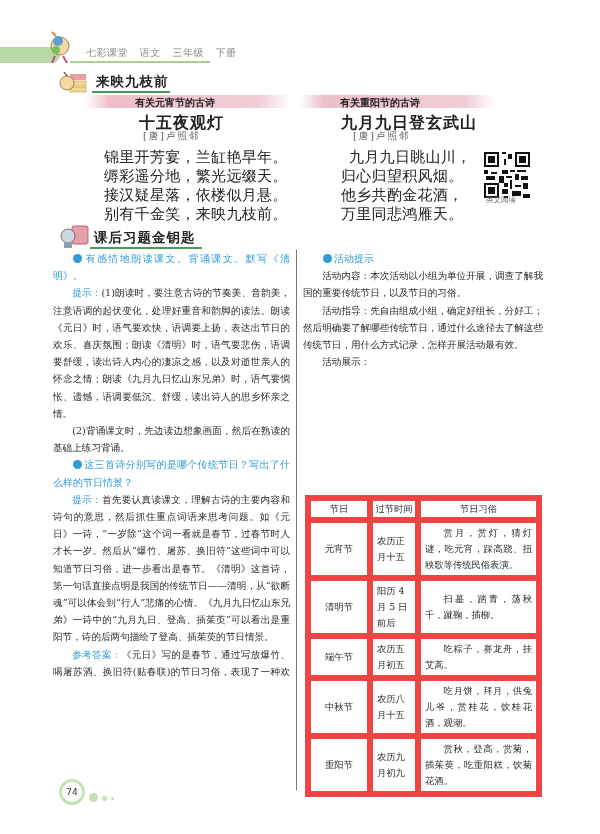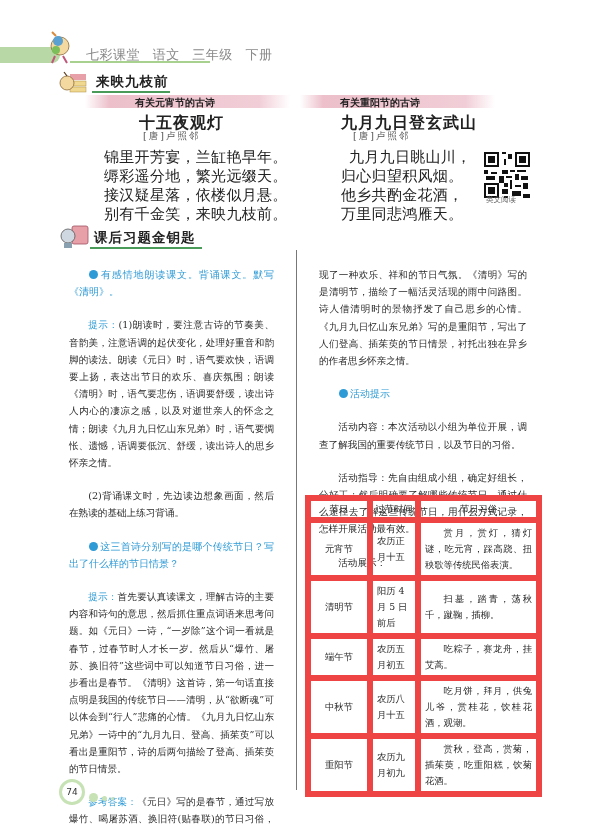--- a/index.html
+++ b/index.html
@@ -2,42 +2,42 @@
 <html><head>
   <meta charset="utf-8">
   <style>
     * { margin: 0; padding: 0; box-sizing: border-box; }
     html, body { width: 600px; height: 834px; background: #ffffff; overflow: hidden; }
     body { position: relative; font-family: "DejaVu Serif", "Liberation Serif", serif; color: #2a2a2a; }
 
     
     .hdr-pill { position: absolute; left: 0; top: 47px; width: 60px; height: 16px; background: #b8d9a6; border-radius: 0 10px 10px 0; }
     .hdr-line { position: absolute; left: 70px; top: 61px; width: 140px; height: 2px; background: #a8d08f; }
-    .hdr-text { position: absolute; left: 86px; top: 46px; font-family: "DejaVu Sans", sans-serif; font-size: 13px; color: #888; letter-spacing: 0.5px; white-space: nowrap; }
+    .hdr-text { position: absolute; left: 86px; top: 46px; font-family: "DejaVu Sans", sans-serif; font-size: 10px; color: #888; letter-spacing: 0.5px; white-space: nowrap; }
     .hdr-text span { margin-right: 8px; }
     .mascot1 { position: absolute; left: 46px; top: 30px; width: 26px; height: 36px; }
 
     
     .sec-title { position: absolute; font-family: "DejaVu Serif", serif; font-weight: bold; font-size: 13.5px; color: #222; letter-spacing: 1px; white-space: nowrap; }
     .sec-underline { position: absolute; height: 2px; background: #4a9a5a; }
     .sec-icon { position: absolute; }
 
     
     .poem-band { position: absolute; height: 13px; background: linear-gradient(90deg, rgba(230,170,185,0) 0%, rgba(230,170,185,0.75) 12%, rgba(235,185,198,0.7) 85%, rgba(235,185,198,0) 100%); }
     .poem-band-text { position: absolute; font-size: 10px; font-weight: bold; color: #222; white-space: nowrap; }
     .poem-title { position: absolute; font-size: 16px; font-weight: bold; color: #222; white-space: nowrap; letter-spacing: 1px; }
     .poem-author { position: absolute; font-size: 9.5px; color: #555; white-space: nowrap; letter-spacing: 2px; }
     .poem-line { position: absolute; font-size: 15px; color: #222; white-space: nowrap; letter-spacing: 0.3px; }
 
     .qr { position: absolute; left: 484px; top: 152px; width: 46px; height: 46px; }
     .qr-label { position: absolute; left: 486px; top: 195px; font-size: 7.5px; color: #666; white-space: nowrap; }
 
     
     .col { position: absolute; font-size: 9.6px; line-height: 17.2px; color: #2a2a2a; text-align: justify; }
-    .col p { margin: 16px; }
+    .col p { margin: 0; }
     .indent { text-indent: 2em; }
     .blue { color: #2f9bd6; font-family: "DejaVu Sans", sans-serif; }
     .qhead { color: #2f9bd6; font-family: "DejaVu Sans", sans-serif; font-size: 10px; }
     .bullet { display: inline-block; width: 9px; height: 9px; border-radius: 50%; background: #2f9bd6; margin-right: 2px; vertical-align: -1px; }
     .divider { position: absolute; left: 296px; top: 250px; width: 1px; height: 540px; background: #777; }
 
     
     table.fest { position: absolute; left: 305px; top: 495px; width: 237px; border-collapse: collapse; font-size: 9.3px; color: #2a2a2a; }
     table.fest td, table.fest th { border: 6px solid #ef4444; font-weight: normal; line-height: 16px; vertical-align: middle; }
     table.fest { border: 1.5px solid #333; }
@@ -148,21 +148,20 @@
   <p class="indent"><span class="blue">提示：</span><span>(1)朗读时，要注意古诗的节奏美、音韵美，注意语调的起伏变化，处理好重音和韵脚的读法。朗读《元日》时，语气要欢快，语调要上扬，表达出节日的欢乐、喜庆氛围；朗读《清明》时，语气要悲伤，语调要舒缓，读出诗人内心的凄凉之感，以及对逝世亲人的怀念之情；朗读《九月九日忆山东兄弟》时，语气要惆怅、遗憾，语调要低沉、舒缓，读出诗人的思乡怀亲之情。</span></p>
   <p class="indent">(2)背诵课文时，先边读边想象画面，然后在熟读的基础上练习背诵。</p>
   <p class="indent qhead"><span class="bullet"></span><span>这三首诗分别写的是哪个传统节日？写出了什么样的节日情景？</span></p>
   <p class="indent"><span class="blue">提示：</span><span>首先要认真读课文，理解古诗的主要内容和诗句的意思，然后抓住重点词语来思考问题。如《元日》一诗，“一岁除”这个词一看就是春节，过春节时人才长一岁。然后从“爆竹、屠苏、换旧符”这些词中可以知道节日习俗，进一步看出是春节。《清明》这首诗，第一句话直接点明是我国的传统节日——清明，从“欲断魂”可以体会到“行人”悲痛的心情。《九月九日忆山东兄弟》一诗中的“九月九日、登高、插茱萸”可以看出是重阳节，诗的后两句描绘了登高、插茱萸的节日情景。</span></p>
   <p class="indent" style="height:34px;overflow:hidden;"><span class="blue">参考答案：</span><span>《元日》写的是春节，通过写放爆竹、喝屠苏酒、换旧符(贴春联)的节日习俗，表现了一种欢乐、祥和的节日气氛。《清明》写的是清明节，描绘了一幅活灵活现的雨中问路图。诗人借清明时的景物抒发了自己思乡的心情。《九月九日忆山东兄弟》写的是重阳节，写出了人们登高、插茱萸的节日情景，衬托出独在异乡的作者思乡怀亲之情。</span></p>
 </div>
 
 <div class="divider"></div>
 
 <div class="col" style="left:303px;top:250px;width:240px;">
-  <p>现了一种欢乐、祥和的节日气氛。《清明》写的是清明节，描绘了一幅活灵活现的雨中问路图。诗人借清明时的景物抒发了自己思乡的心情。《九月九日忆山东兄弟》写的是重阳节，写出了人们登高、插茱萸的节日情景，衬托出独在异乡的作者思乡怀亲之情。</p>
   <p class="indent qhead"><span class="bullet"></span><span>活动提示</span></p>
   <p class="indent">活动内容：本次活动以小组为单位开展，调查了解我国的重要传统节日，以及节日的习俗。</p>
   <p class="indent">活动指导：先自由组成小组，确定好组长，分好工；然后明确要了解哪些传统节日，通过什么途径去了解这些传统节日，用什么方式记录，怎样开展活动最有效。</p>
   <p class="indent">活动展示：</p>
 </div>
 
 <table class="fest">
   <tbody>
       <tr>
     <th>节日</th>

